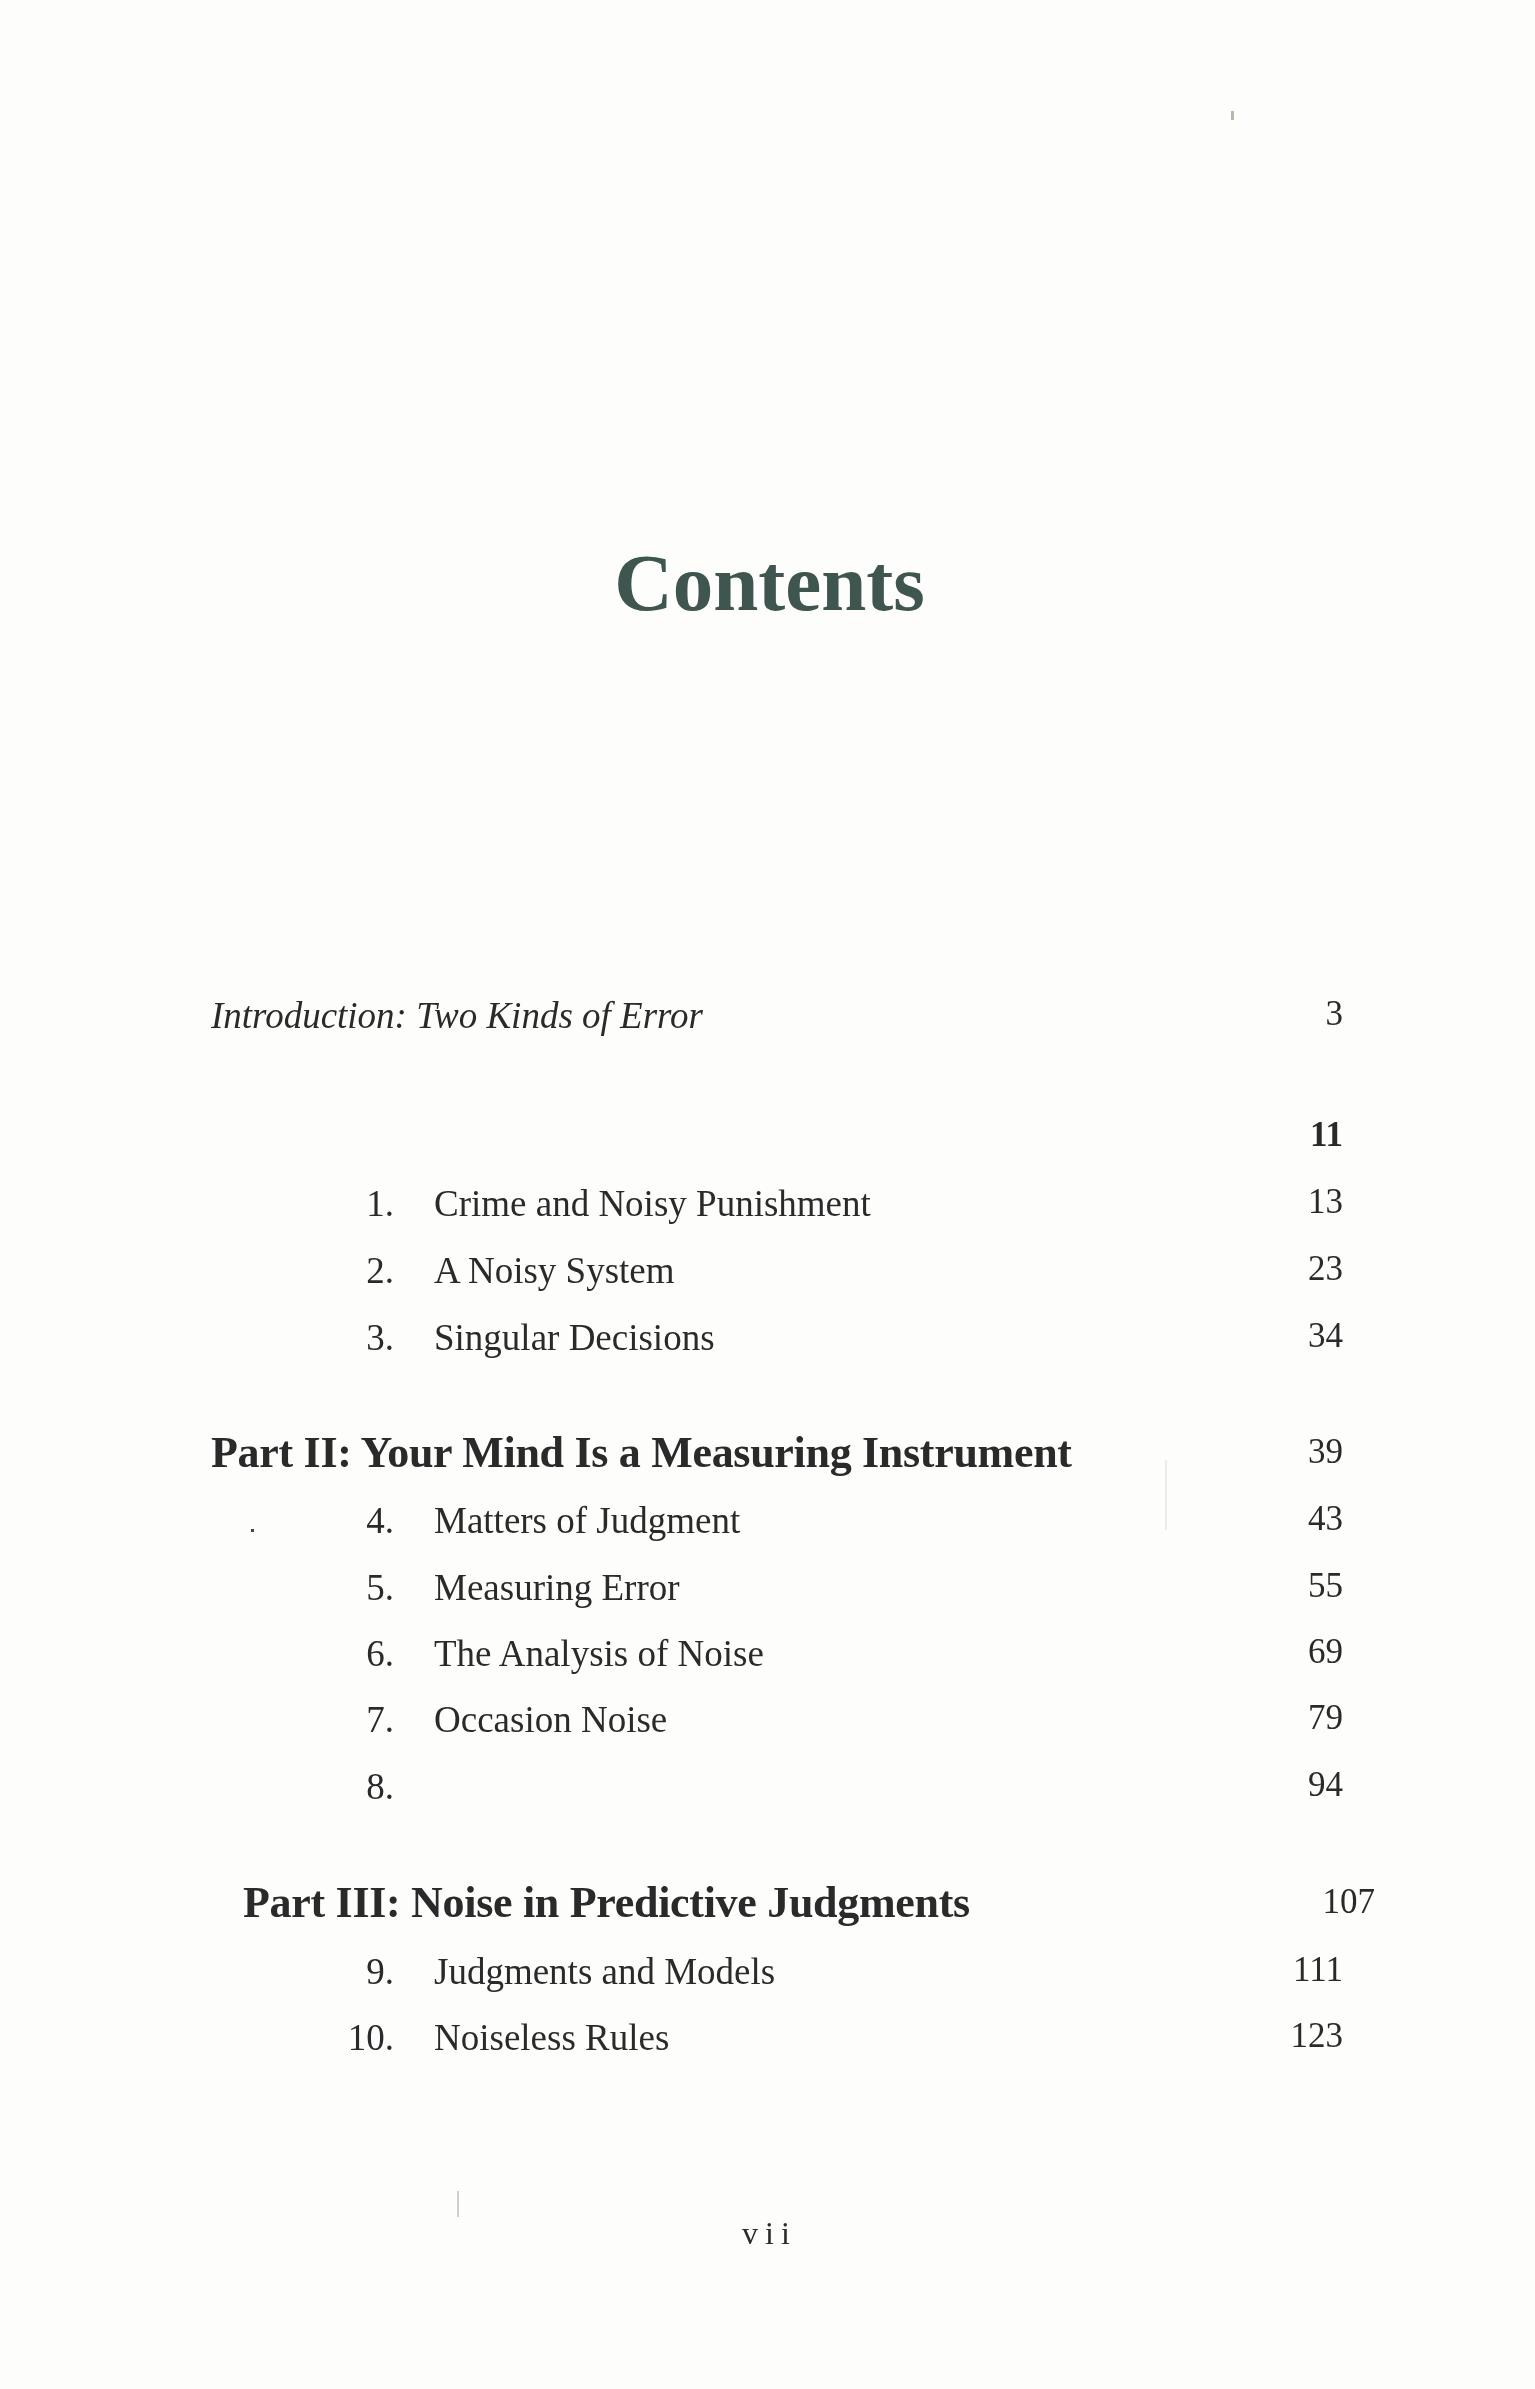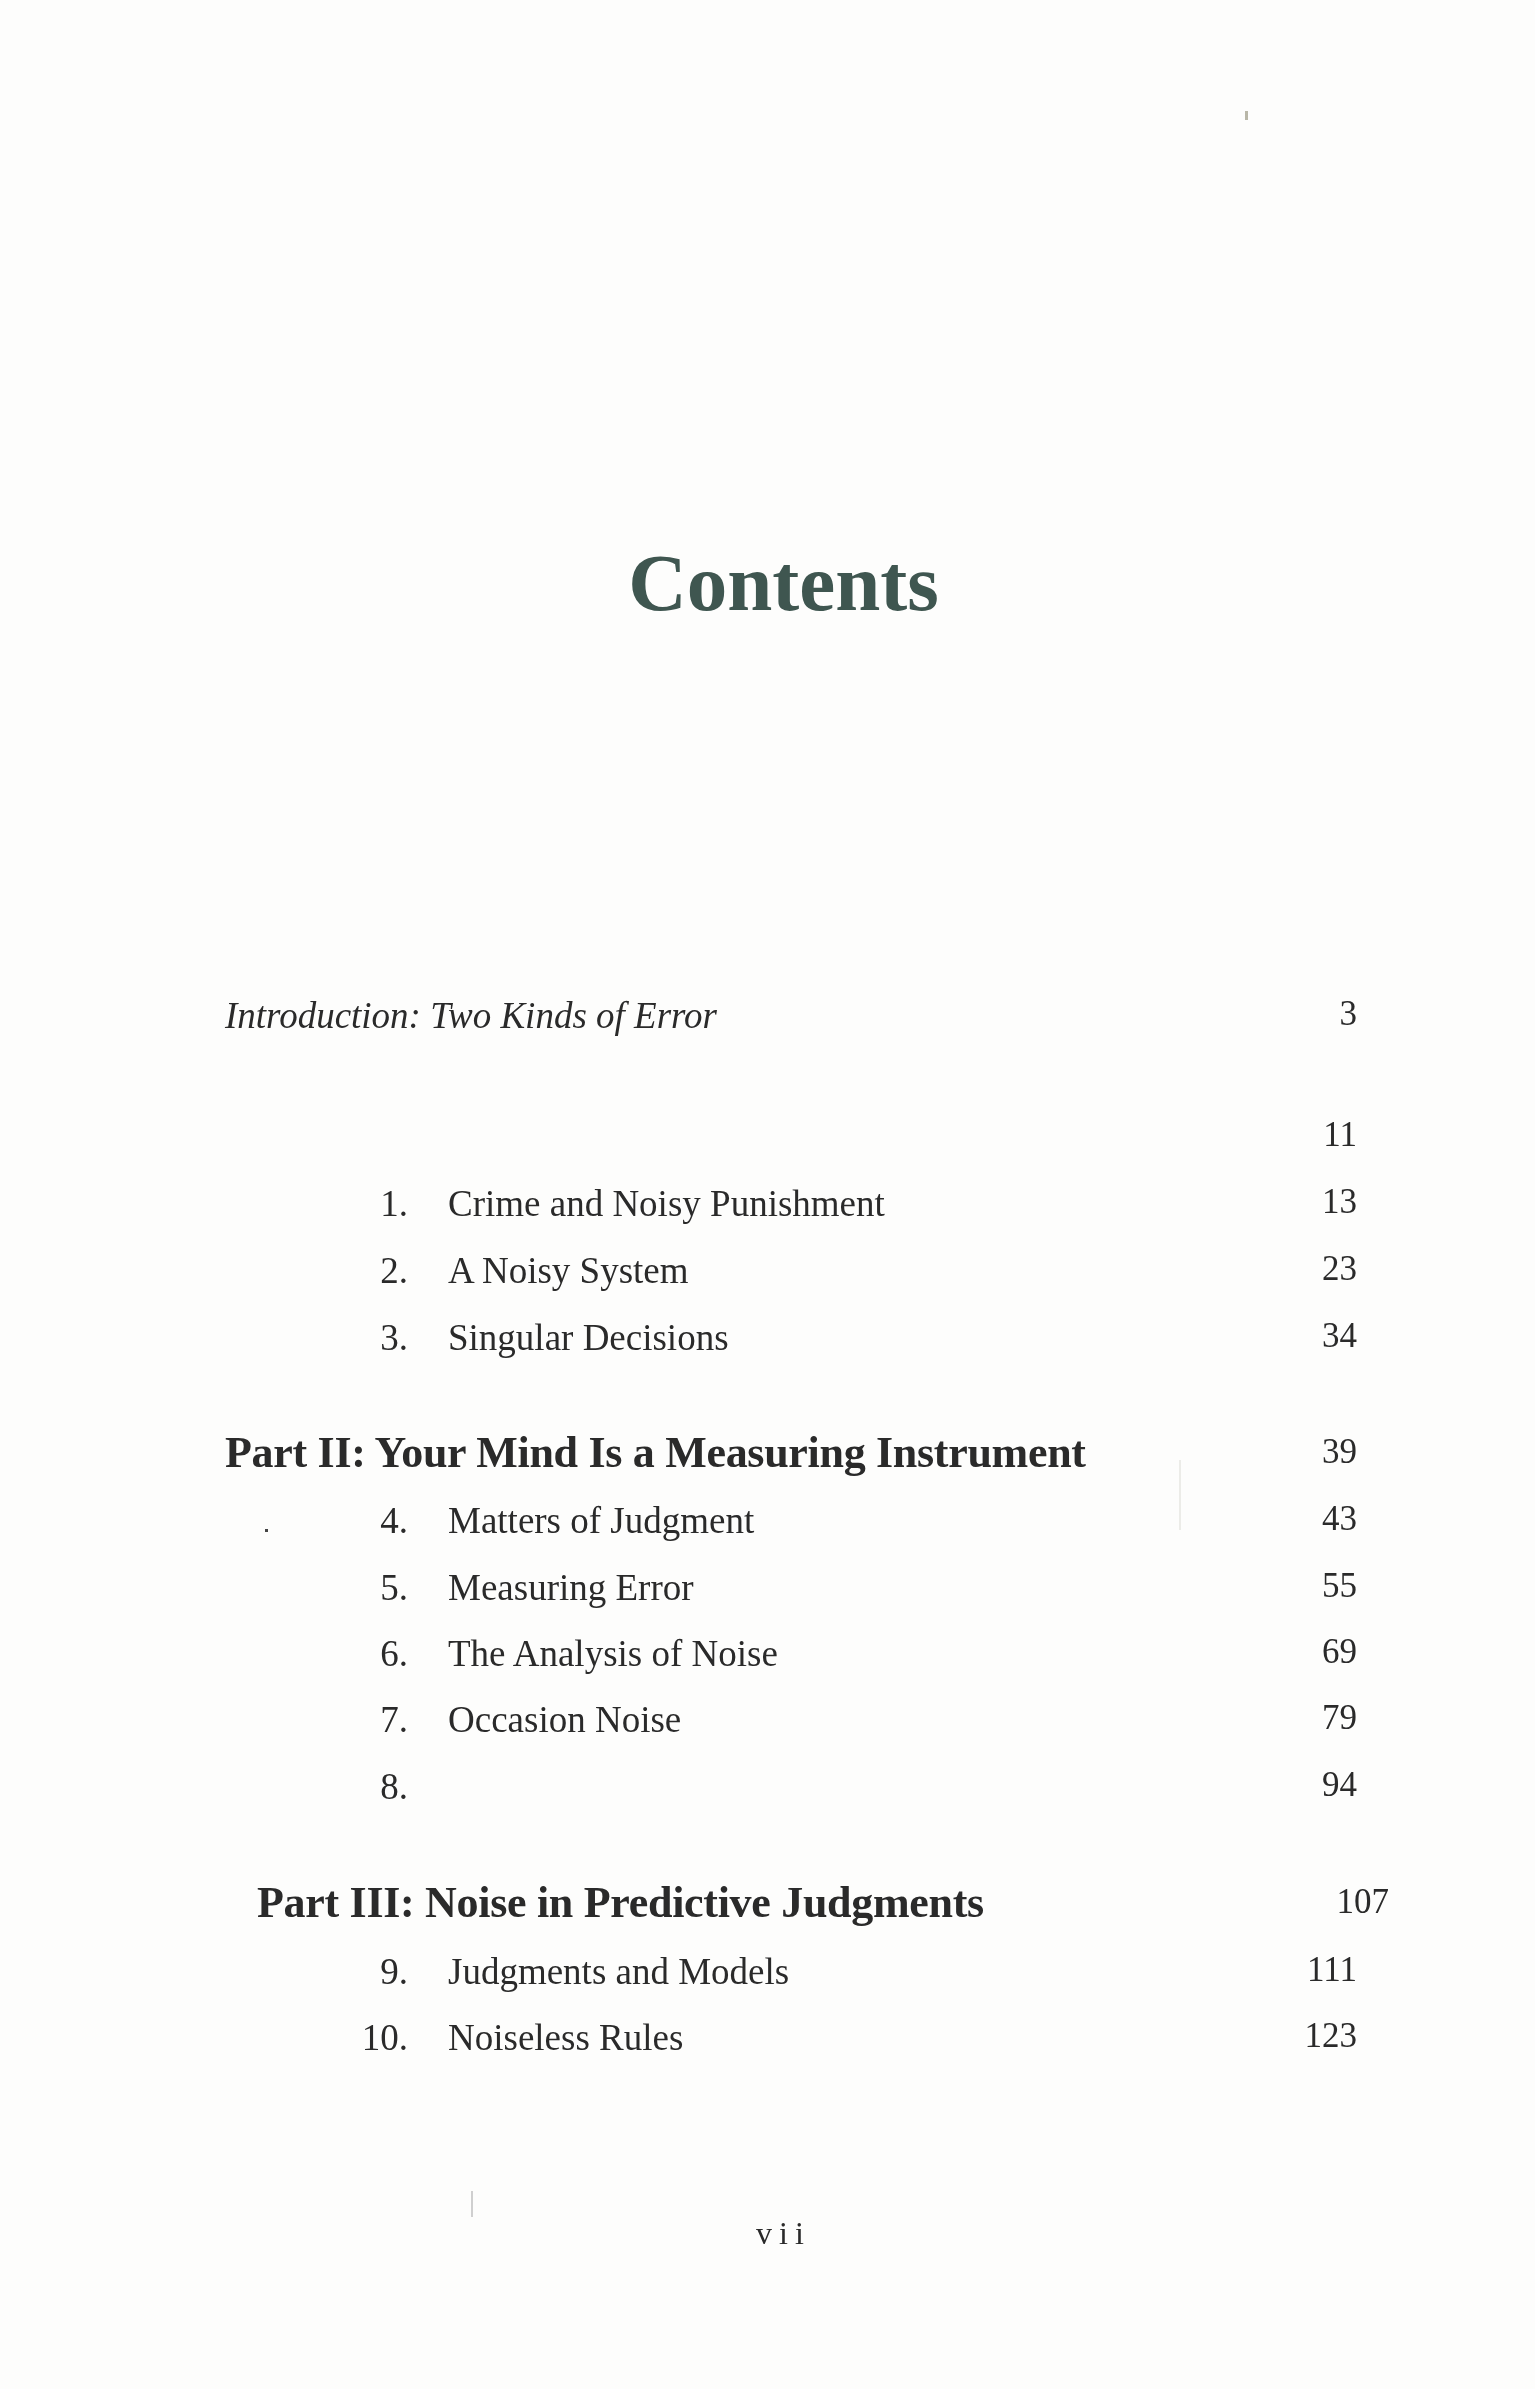--- a/index.html
+++ b/index.html
@@ -4,21 +4,21 @@
 <style>
   html, body { margin: 0; padding: 0; }
   body {
     width: 1535px; height: 2389px;
     background: #fdfdfc;
     position: relative;
     overflow: hidden;
     font-family: "Liberation Serif", "DejaVu Serif", serif;
     color: #2a2a2a;
   }
-  .page { position: absolute; left: 16px; top: 0; width: 1336px; height: 2389px; }
+  .page { position: absolute; left: 2px; top: 0; width: 1336px; height: 2389px; }
   .title {
     position: absolute; left: 0; width: 1535px; top: 537px;
     text-align: center; font-size: 81px; font-weight: bold;
     color: #3f5650; letter-spacing: 0px;
   }
   .toc { position: absolute; left: 209px; width: 1132px; top: 0; }
   .row { position: absolute; left: 0; width: 1132px; height: 53px; }
   .row .label { position: absolute; left: 0; white-space: nowrap; }
   .row .num { position: absolute; right: 0; white-space: nowrap; text-align: right; }
   .intro .label { font-style: italic; font-size: 37px; }
@@ -43,21 +43,21 @@
   <div class="title">Contents</div>
 
   <div class="toc">
 
     <div class="row intro" style="top:994px;">
       <span class="label">Introduction: Two Kinds of Error</span>
       <span class="num">3</span>
     </div>
 
     <div class="row part" style="top:1110px;">
-      <span class="num" style="top:5.3px;">11</span>
+      <span class="num" style="top:5.3px;font-weight:bold;">11</span>
     </div>
     <div class="row chap" style="top:1182px;">
       <span class="label chapnum">1.</span>
       <span class="label chaptitle">Crime and Noisy Punishment</span>
       <span class="num">13</span>
     </div>
     <div class="row chap" style="top:1249px;">
       <span class="label chapnum">2.</span>
       <span class="label chaptitle">A Noisy System</span>
       <span class="num">23</span>

